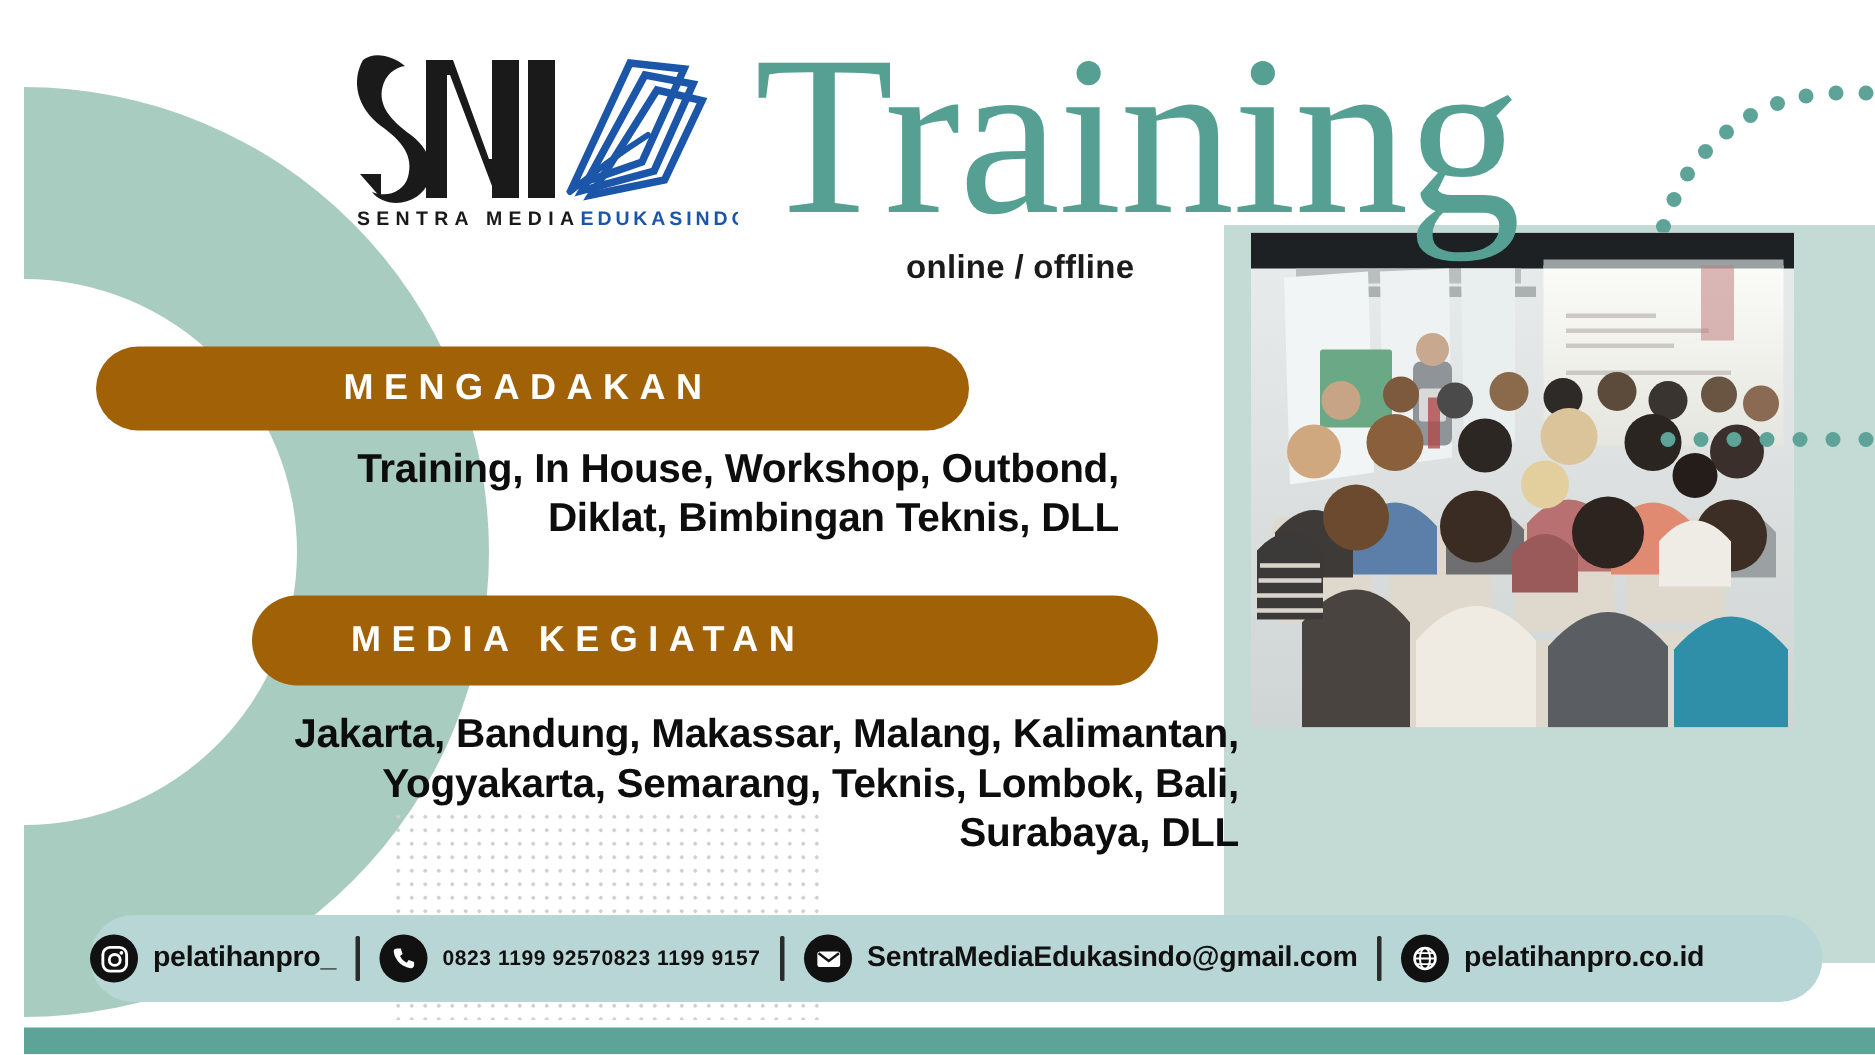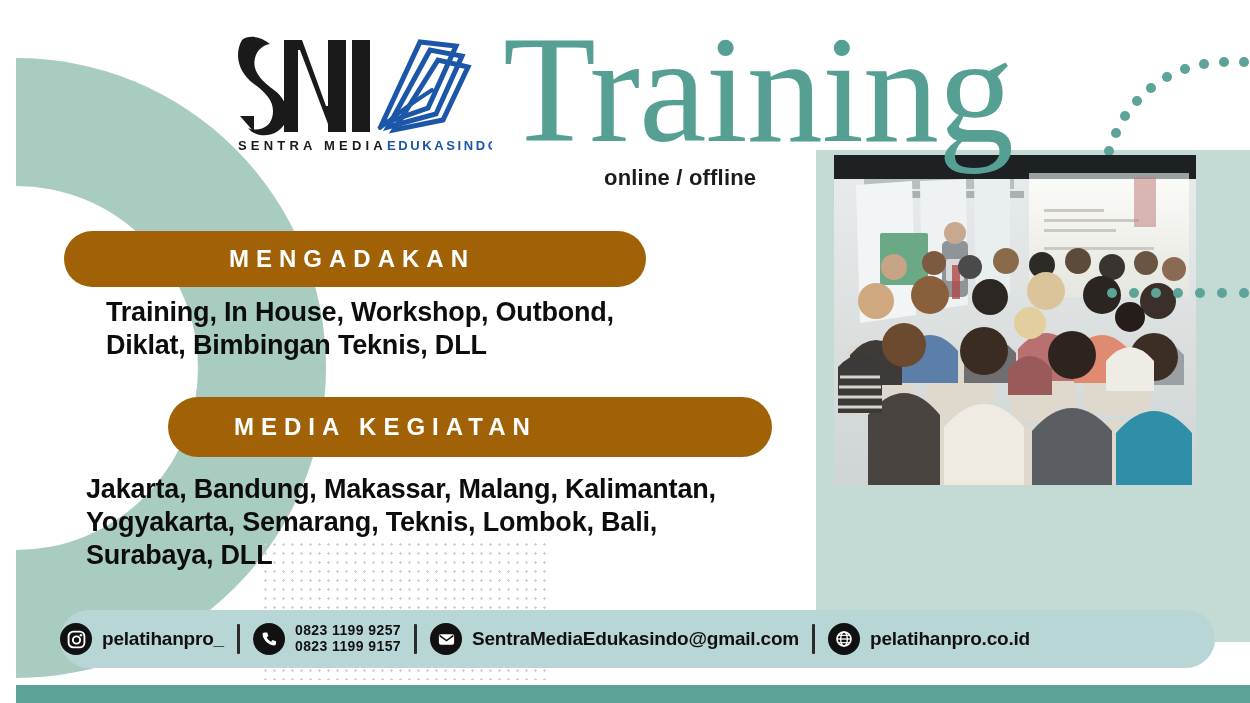--- a/index.html
+++ b/index.html
@@ -130,21 +130,21 @@
     letter-spacing:7px;
     font-family:"Liberation Sans", sans-serif;
   }
   #pill-mengadakan{left:48px;top:231px;width:582px;height:56px;justify-content:center;padding-right:6px;}
   #pill-lokasi{left:152px;top:397px;width:604px;height:60px;justify-content:flex-start;padding-left:66px;}
 
   
   .body-text{
     position:absolute;
     z-index:6;
-    text-align:left;
+    text-align:right;
     color:#0d0d0d;
     font-family:"Liberation Sans", sans-serif;
     font-weight:700;
     letter-spacing:-0.2px;
   }
   #services-text{
     left:90px;
     top:296px;
     width:640px;
     font-size:27px;
@@ -180,21 +180,20 @@
   .contact .txt{
     font-family:"Liberation Sans", sans-serif;
     font-weight:700;
     font-size:19px;
     color:#111111;
     letter-spacing:-0.2px;
     white-space:nowrap;
   }
   .contact .phones{
     display:flex;
-    flex-direction:column;
     line-height:1.12;
     font-family:"Liberation Sans", sans-serif;
     font-weight:700;
     font-size:14px;
     color:#111111;
     letter-spacing:0.4px;
     white-space:nowrap;
   }
   .sep{
     width:3px;

